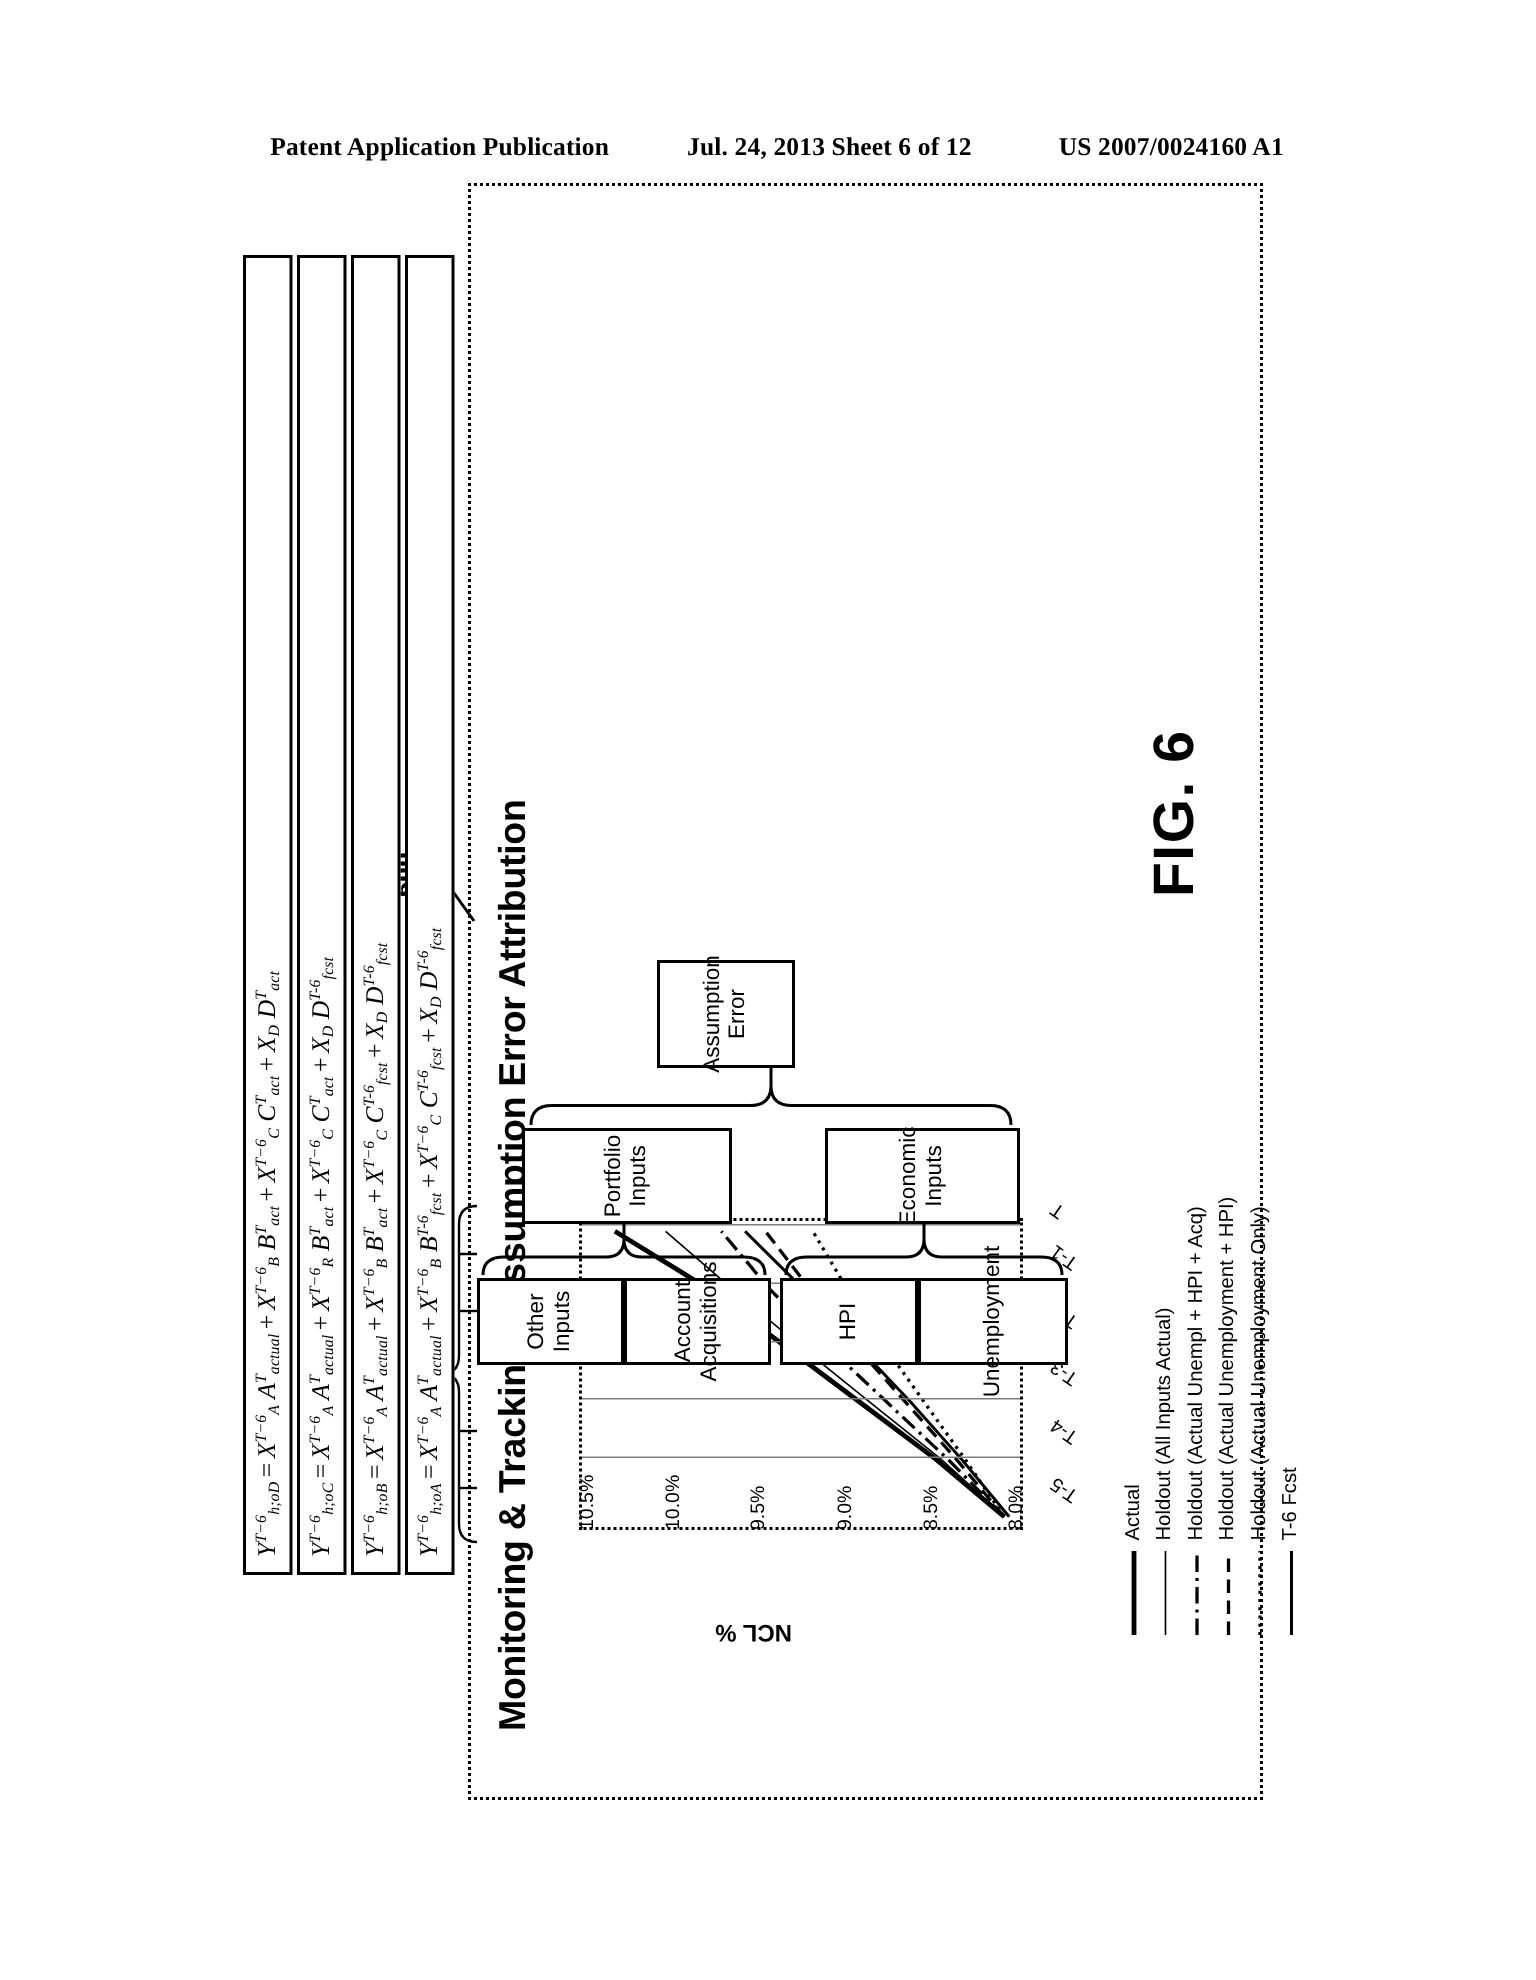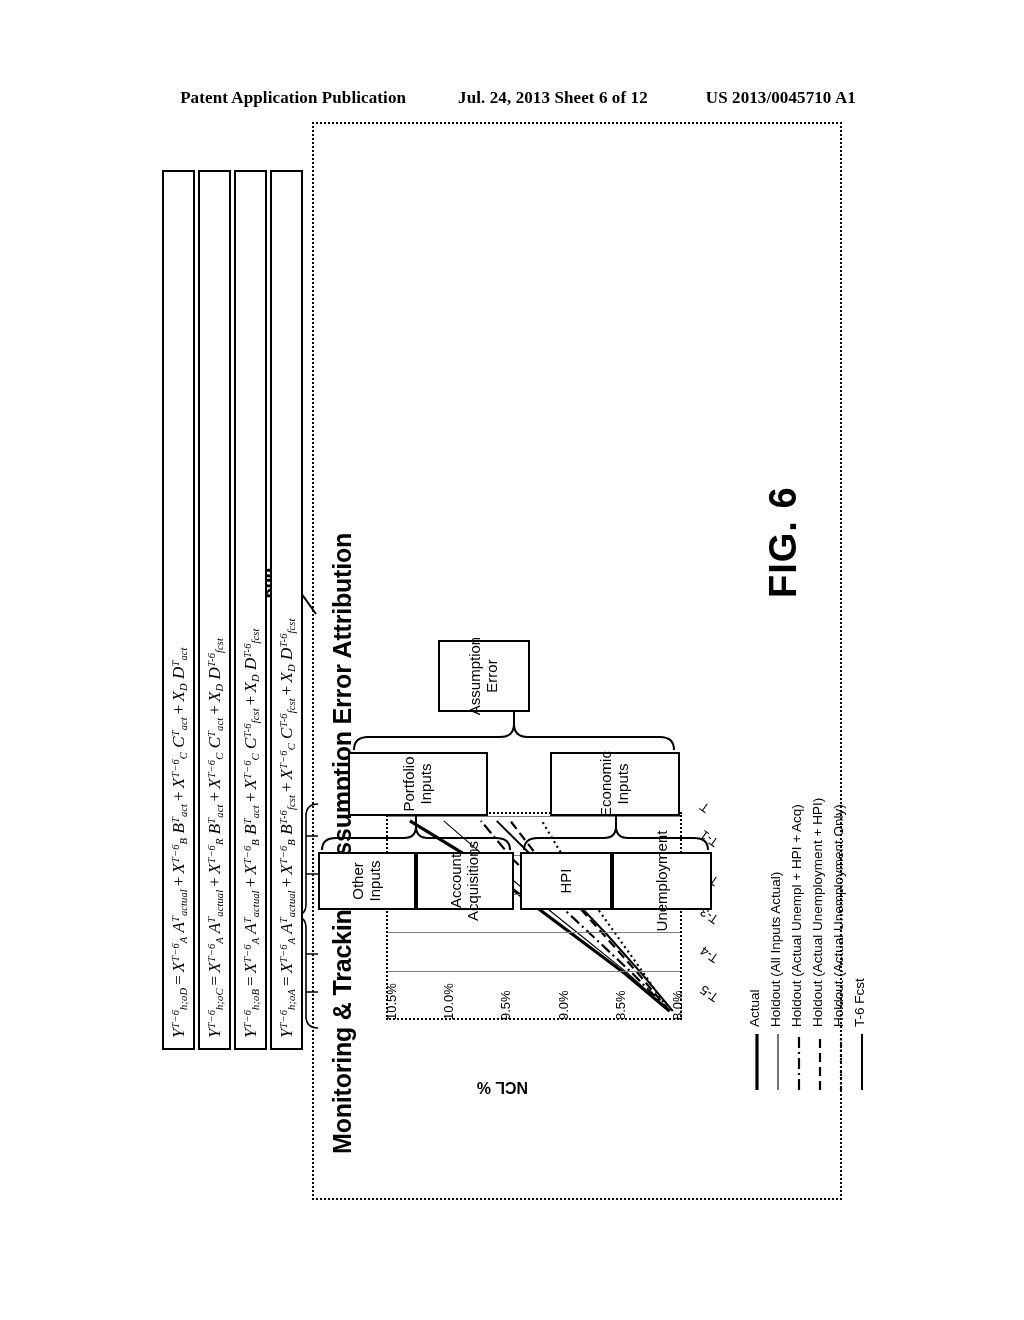--- a/index.html
+++ b/index.html
@@ -84,21 +84,21 @@
   .eq sub{font-size:.62em;font-style:italic;vertical-align:-.28em;}
   .eq sup{font-size:.62em;font-style:italic;vertical-align:.52em;}
   .eq .op{font-style:normal;padding:0 3px;}
 </style>
 </head>
 <body>
 
 <div class="pat-header">
   <span class="seg s1">Patent Application Publication</span>
   <span class="seg s2">Jul. 24, 2013  Sheet 6 of 12</span>
-  <span class="seg s3">US 2013/0045710 A1</span>
+  <span class="seg s3">US 2007/0024160 A1</span>
 </div>
 
 <div class="rot-wrap">
 <div class="canvas">
 
   <div class="outer-frame"></div>
 
   <div class="ref-600">600</div>
   <svg class="ref-leader" viewBox="0 0 46 34">
     <line x1="44" y1="2" x2="2" y2="32" stroke="#000" stroke-width="2"></line>

